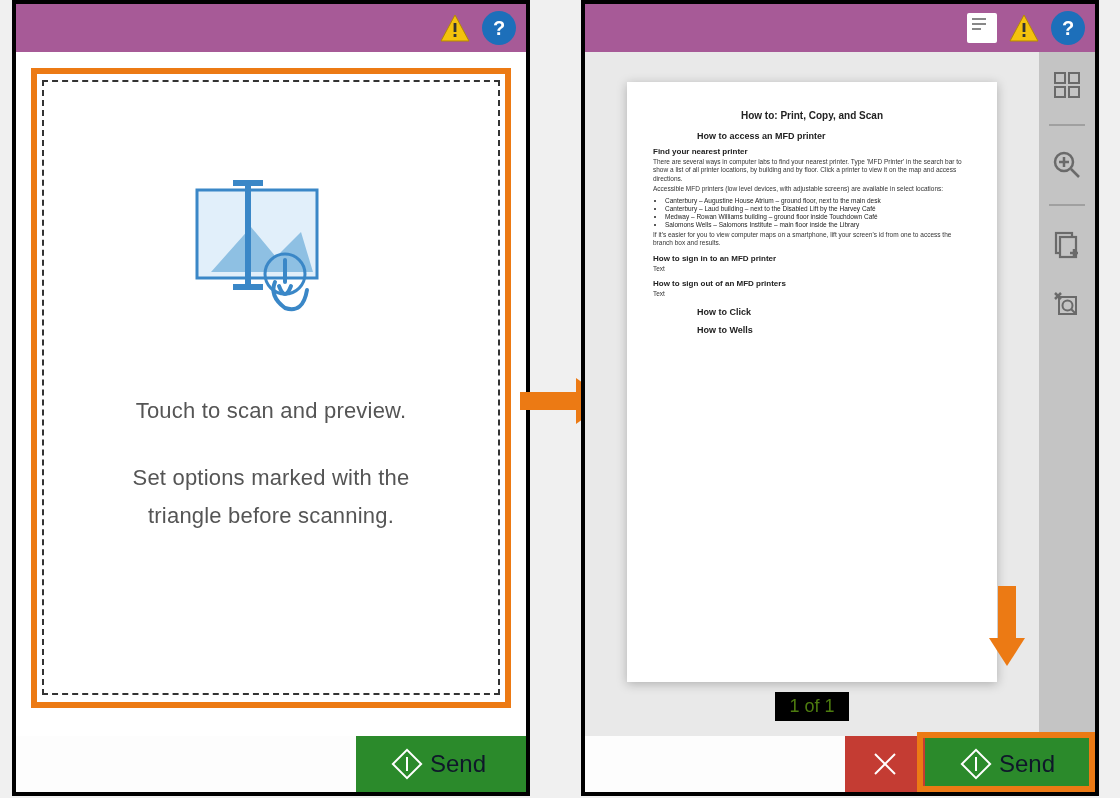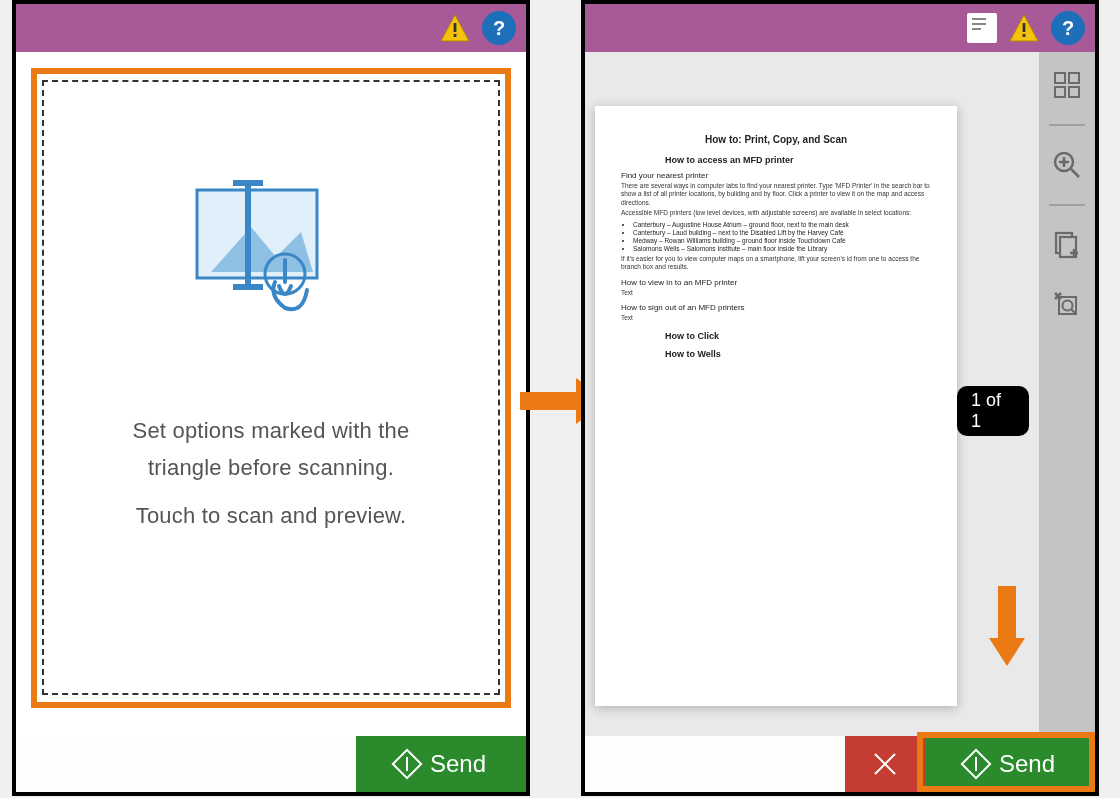--- a/index.html
+++ b/index.html
@@ -79,21 +79,21 @@
   .instr-text p { margin:10px 0; }
 
   
   .footer-bar {
     height:56px;
     display:flex;
     justify-content:flex-end;
   }
   .send-btn {
     background:#2b8a2b;
-    color:#ffffff;
+    color:#0f172a;
     font-size:24px;
     font-weight:500;
     display:flex;
     align-items:center;
     justify-content:center;
     gap:12px;
     width:170px;
     cursor:pointer;
   }
   .send-diamond {
@@ -116,48 +116,48 @@
     width:80px;
     display:flex; align-items:center; justify-content:center;
     font-size:28px;
     cursor:pointer;
   }
 
   
   .right-body { flex:1; display:flex; position:relative; background:#e9e9e9; }
   .preview-area {
     flex:1;
-    display:flex; flex-direction:row; align-items:center;
+    display:flex; flex-direction:column; align-items:center;
     padding:30px 10px 6px 10px;
     position:relative;
   }
   .page {
     background:#fff;
     width:370px;
     height:600px;
     box-shadow:0 2px 10px rgba(0,0,0,0.25);
     padding:28px 26px;
     font-size:7px;
     color:#222;
     overflow:hidden;
   }
   .page h1 { text-align:center; font-size:10px; margin-bottom:10px; font-weight:600;}
   .page h2 { font-size:9px; margin:8px 0 4px; font-weight:600;padding-left:44px;}
-  .page h3 { font-size:8px; margin:6px 0 2px; font-weight:400;}
+  .page h3 { font-size:8px; margin:6px 0 2px; font-weight:700;}
   .page p  { font-size:6.5px; margin:2px 0; color:#333; line-height:1.3; }
   .page ul { margin:3px 0 3px 12px; font-size:6.5px; }
   .page li { margin:1px 0; }
 
   .page-counter {
     margin-top:10px;
     background:#000;
-    color:#ffffff;
+    color:#4d7c0f;
     font-size:18px;
     padding:4px 14px;
-    border-radius:10px;
+    border-radius:0;
   }
 
   .side-tools {
     width:56px;
     background:#c4c4c4;
     display:flex;
     flex-direction:column;
     align-items:center;
     padding-top:12px;
     gap:18px;
@@ -237,25 +237,25 @@
           <rect x="52" y="8" width="30" height="6" fill="#3a87c7"></rect>
           <rect x="52" y="112" width="30" height="6" fill="#3a87c7"></rect>
 
           <g transform="translate(90,88)">
             <circle cx="14" cy="14" r="20" fill="none" stroke="#3a87c7" stroke-width="3"></circle>
             <path d="M14 0 v22 M8 26 q6 16 12 0 M4 22 q-6 14 10 26 q18 6 22 -18" fill="none" stroke="#3a87c7" stroke-width="4" stroke-linecap="round" stroke-linejoin="round"></path>
           </g>
         </svg>
       </div>
       <div class="instr-text">
+        <p>Touch to scan and preview.</p>
         <p style="margin-top:30px;">
           <span>Set options marked with the</span><br>
           <span>triangle before scanning.</span>
         </p>
-        <p>Touch to scan and preview.</p>
       </div>
     </div>
   </div>
 
   <div class="footer-bar">
     <div class="send-btn">
       <span class="send-diamond"></span>
       <span>Send</span>
     </div>
   </div>
@@ -292,21 +292,21 @@
         <p>There are several ways in computer labs to find your nearest printer. Type 'MFD Printer' in the search bar to show a list of all printer locations, by building and by floor. Click a printer to view it on the map and access directions.</p>
         <p>Accessible MFD printers (low level devices, with adjustable screens) are available in select locations:</p>
         <ul id="doc-bullets">
             <li>Canterbury – Augustine House Atrium – ground floor, next to the main desk</li>
             <li>Canterbury – Laud building – next to the Disabled Lift by the Harvey Café</li>
             <li>Medway – Rowan Williams building – ground floor inside Touchdown Café</li>
             <li>Salomons Wells – Salomons Institute – main floor inside the Library</li>
           </ul>
         <p>If it's easier for you to view computer maps on a smartphone, lift your screen's id from one to access the branch box and results.</p>
         <div id="doc-sections">
-            <h3>How to view in to an MFD printer</h3>
+            <h3>How to sign in to an MFD printer</h3>
             <p>Text</p>
             <h3>How to sign out of an MFD printers</h3>
             <p>Text</p>
           </div>
         <h2>How to Click</h2>
         <h2>How to Wells</h2>
       </div>
       <div class="page-counter">1 of 1</div>
     </div>
 

